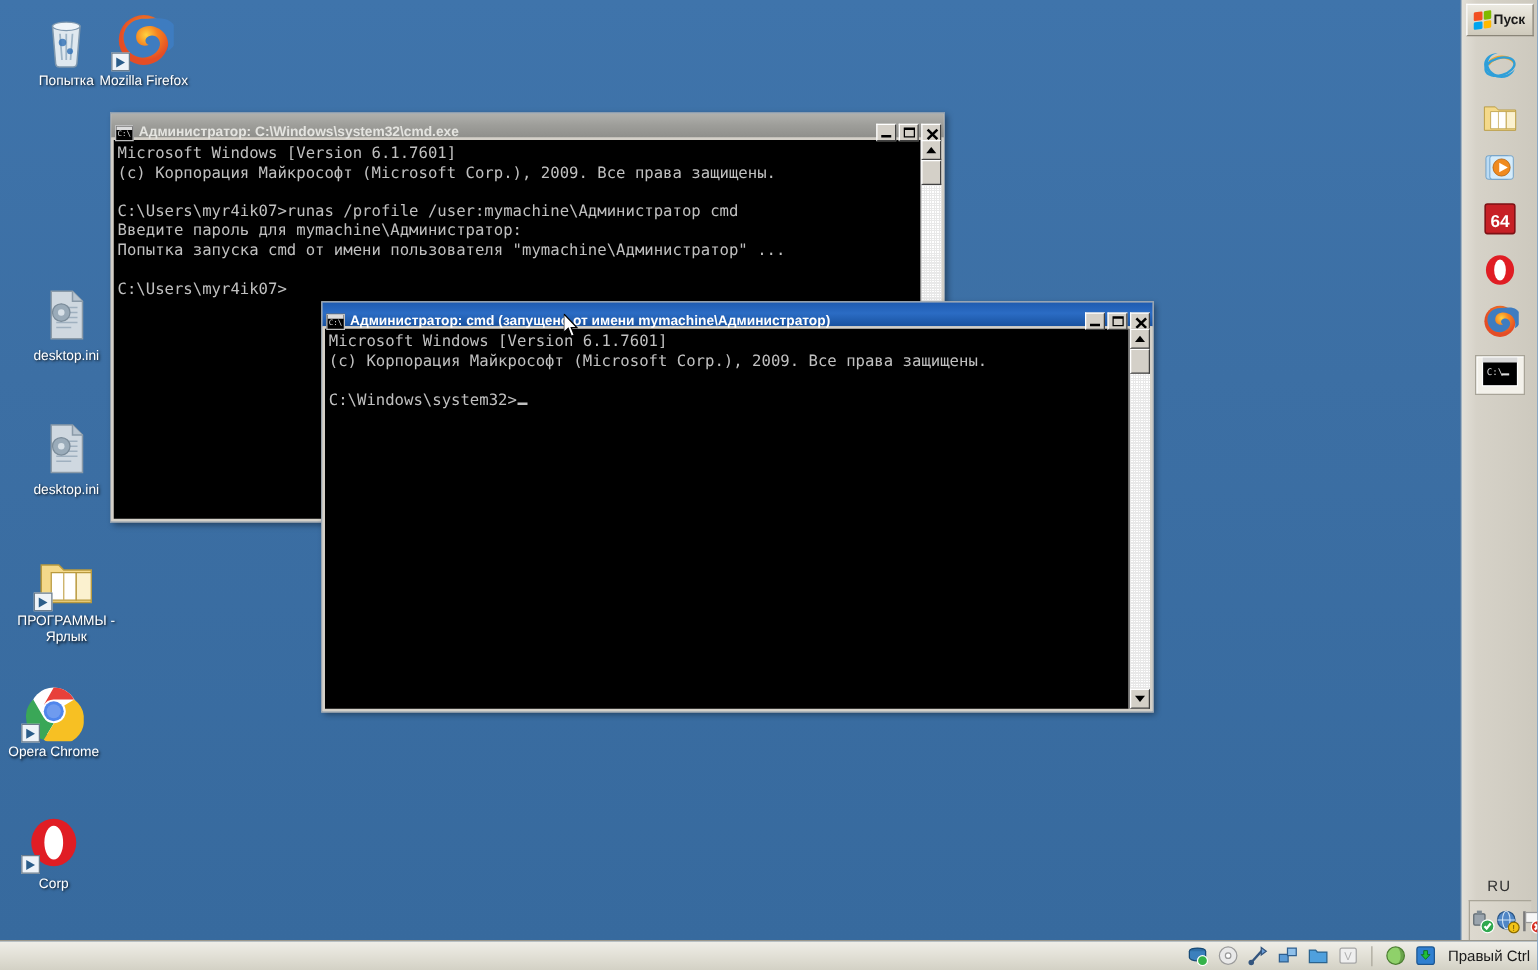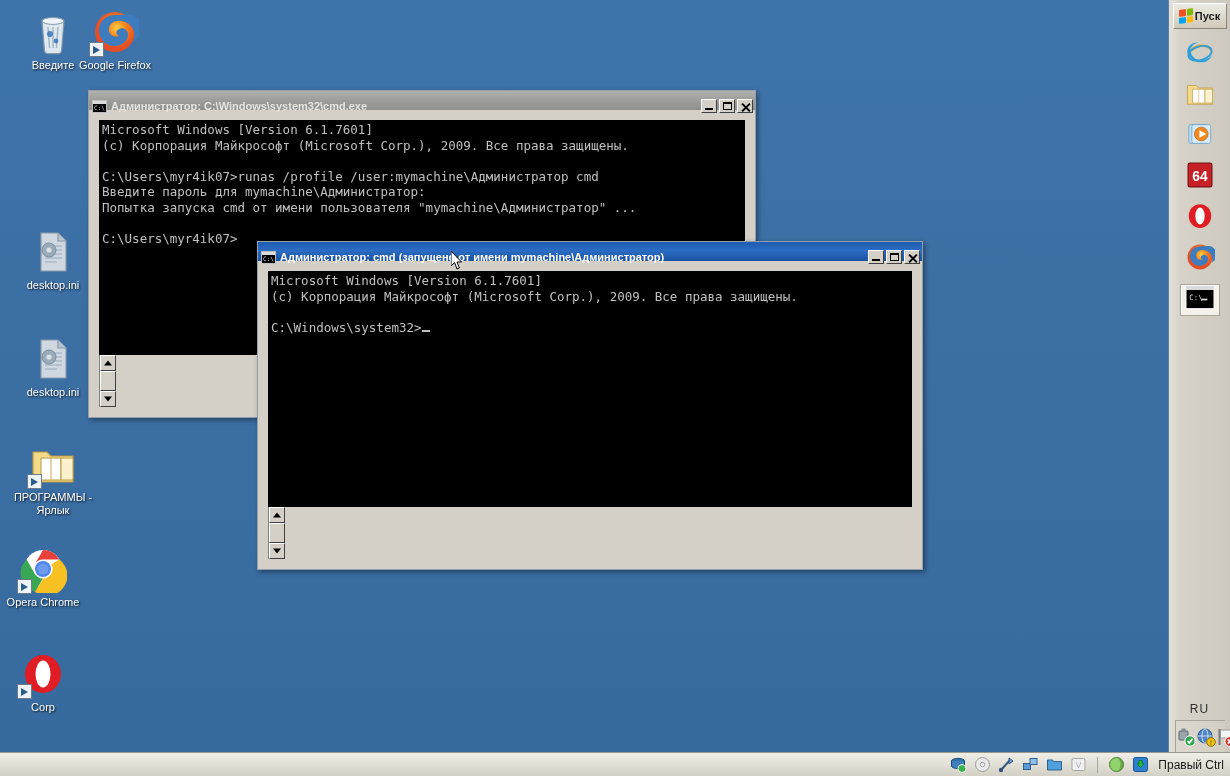--- a/index.html
+++ b/index.html
@@ -120,23 +120,22 @@
   .btn-min i { left: 3px; bottom: 2px; width: 8px; height: 2px; background: #000; }
   .btn-max i { left: 3px; top: 2px; width: 9px; height: 8px; border: 1px solid #000; border-top-width: 2px; }
   .btn-close i {
     left: 7px; top: 2px; width: 2px; height: 11px; background: #000;
     transform: rotate(45deg);
   }
   .btn-close i.b { transform: rotate(-45deg); }
 
   .win-body {
     background: #d4d0c8;
-    padding: 10px;
+    padding: 2px;
     display: flex;
-    flex-direction: column;
   }
   .console {
     background: #000000;
     color: #c0c0c0;
     font-family: "DejaVu Sans Mono", monospace;
     font-size: 12.5px;
     line-height: 15.5px;
     padding: 2px 3px;
     white-space: pre;
     flex: 1 1 auto;
@@ -299,21 +298,21 @@
 
     <div id="desktop-icons">
         <div class="dicon" style="left: 10px; top: 8px;">
           <div class="glyph"><svg viewBox="0 0 48 48" width="48" height="48">
       <path d="M13 13 h22 l-2.5 30 a3 3 0 0 1 -3 2.6 h-11 a3 3 0 0 1 -3 -2.6 z" fill="#dfe8ef" stroke="#7e97ad" stroke-width="1.2"></path>
       <ellipse cx="24" cy="13" rx="11" ry="3.4" fill="#eef4f9" stroke="#7e97ad"></ellipse>
       <path d="M19 19 l1.6 21 M24 19 l0 21 M29 19 l-1.6 21" stroke="#9db4c6" stroke-width="1.4" fill="none"></path>
       <circle cx="21" cy="26" r="3" fill="#2f6fb5" opacity=".8"></circle>
       <circle cx="27" cy="33" r="2.4" fill="#2f6fb5" opacity=".8"></circle>
             </svg></div>
-          <span class="lbl">Введите</span>
+          <span class="lbl">Попытка</span>
         </div>
         <div class="dicon" style="left: 72px; top: 8px;">
           <div class="glyph"><svg viewBox="0 0 48 48" width="48" height="48">
       <defs>
                 <radialGradient id="ff" cx="55%" cy="40%">
         <stop offset="0%" stop-color="#ffd23f"></stop>
                   <stop offset="45%" stop-color="#f58320"></stop>
         <stop offset="100%" stop-color="#e44d26"></stop>
                 </radialGradient>
               </defs>
@@ -322,21 +321,21 @@
                -3 1 -3 5 0 6 -5 2 -9 -2 -8 -6 1 -5 7 -8 13 -6 7 2 11 9 10 16 7 -3 11 -11 9 -18
                C47 9 36 5 24 5 z" fill="#2a6fbd" opacity=".0"></path>
       <path d="M40 14 c-3 -6 -10 -9 -17 -8 -9 1 -15 9 -14 17 1 7 6 12 13 12 6 0 10 -4 10 -8
                0 -4 -3 -6 -6 -5 -3 1 -3 4 -1 5 -4 2 -8 -1 -7 -5 1 -5 7 -7 12 -5 6 2 9 8 9 14
                6 -4 8 -11 1 -17 z" fill="#3b7ec7" opacity=".0"></path>
       <circle cx="24" cy="24" r="13" fill="none" stroke="#2d6cb5" stroke-width="0"></circle>
       <path d="M24 7 C14 7 7 15 8 24 c1 9 9 15 17 14 7 -1 12 -6 12 -11 0 -5 -5 -8 -9 -6
                -4 2 -3 6 0 7 -6 2 -11 -2 -10 -8 1 -6 9 -9 16 -6 8 3 11 11 9 19 9 -5 11 -18 2 -24
                C40 5 32 7 24 7 z" fill="#3e7cc0"></path>
             </svg><span class="shortcut-arrow"></span></div>
-          <span class="lbl">Google Firefox</span>
+          <span class="lbl">Mozilla Firefox</span>
         </div>
         <div class="dicon" style="left: 10px; top: 228px;">
           <div class="glyph"><svg viewBox="0 0 48 48" width="48" height="48">
       <path d="M12 5 h17 l8 8 v30 h-25 z" fill="#cfd8e0" stroke="#8a9aa8" stroke-width="1.2"></path>
       <path d="M29 5 v8 h8" fill="#b9c5d0" stroke="#8a9aa8" stroke-width="1.2"></path>
       <g stroke="#9fb0bf" stroke-width="1.1">
         <line x1="16" y1="18" x2="33" y2="18"></line>
                 <line x1="16" y1="22" x2="33" y2="22"></line>
         <line x1="16" y1="26" x2="33" y2="26"></line>
                 <line x1="16" y1="30" x2="33" y2="30"></line>

